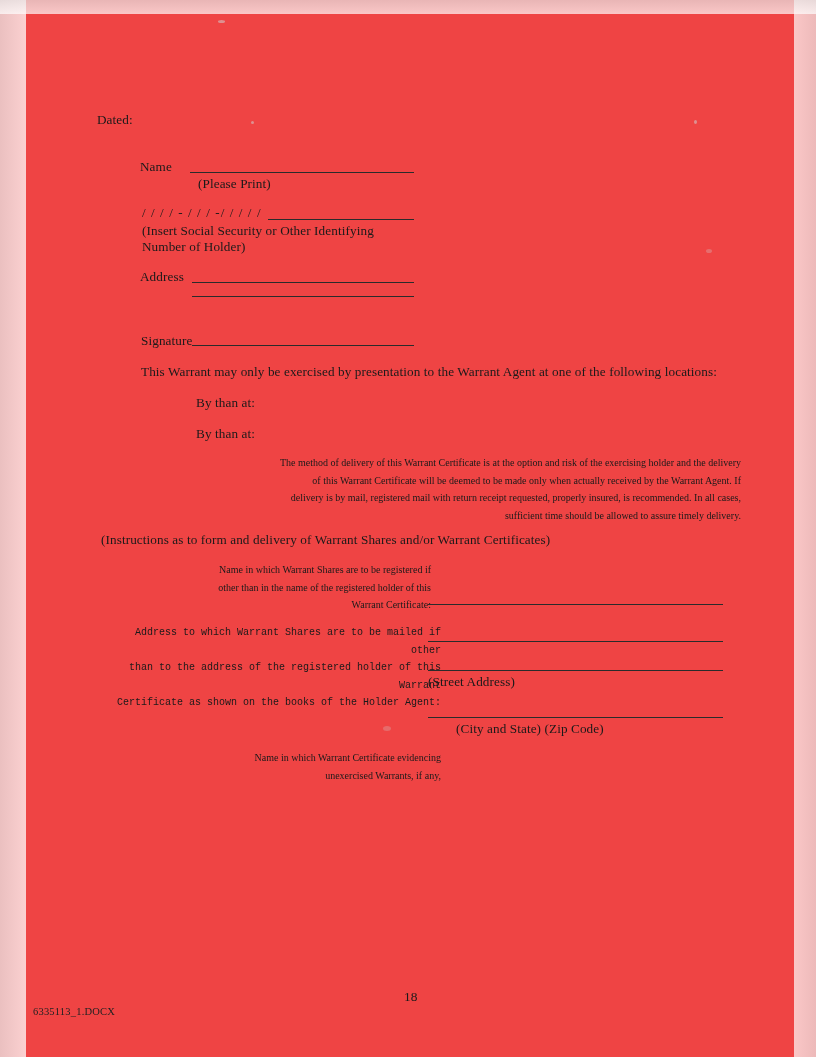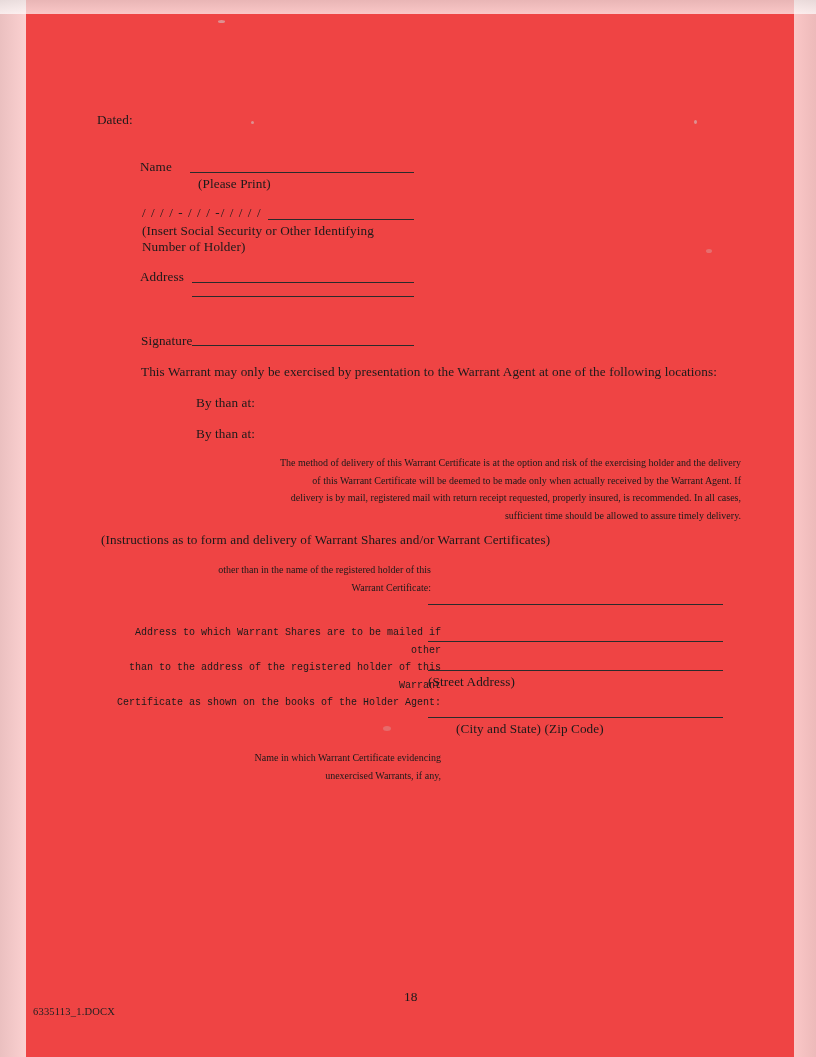--- a/index.html
+++ b/index.html
@@ -121,20 +121,21 @@
   <div class="block" style="left:101px;top:454px;width:640px;">
     <div>The method of delivery of this Warrant Certificate is at the option and risk of the exercising holder and the delivery</div>
     <div>of this Warrant Certificate will be deemed to be made only when actually received by the Warrant Agent.  If</div>
     <div>delivery is by mail, registered mail with return receipt requested, properly insured, is recommended.  In all cases,</div>
     <div>sufficient time should be allowed to assure timely delivery.</div>
   </div>
 
   <div class="txt" style="left:101px;top:531px;">(Instructions as to form and delivery of Warrant Shares and/or Warrant Certificates)</div>
 
   <div class="block" style="left:101px;top:561px;width:330px;">
+    <div>Name in which Warrant Shares are to be registered if</div>
     <div>other than in the name of the registered holder of this</div>
     <div>Warrant Certificate:</div>
   </div>
   <div class="rule" style="left:428px;top:604px;width:295px;"></div>
 
   <div class="block" style="left:101px;top:624px;width:340px;font-family:Liberation Mono, monospace;">
     <div>Address to which Warrant Shares are to be mailed if other</div>
     <div>than to the address of the registered holder of this Warrant</div>
     <div>Certificate as shown on the books of the Holder Agent:</div>
   </div>

